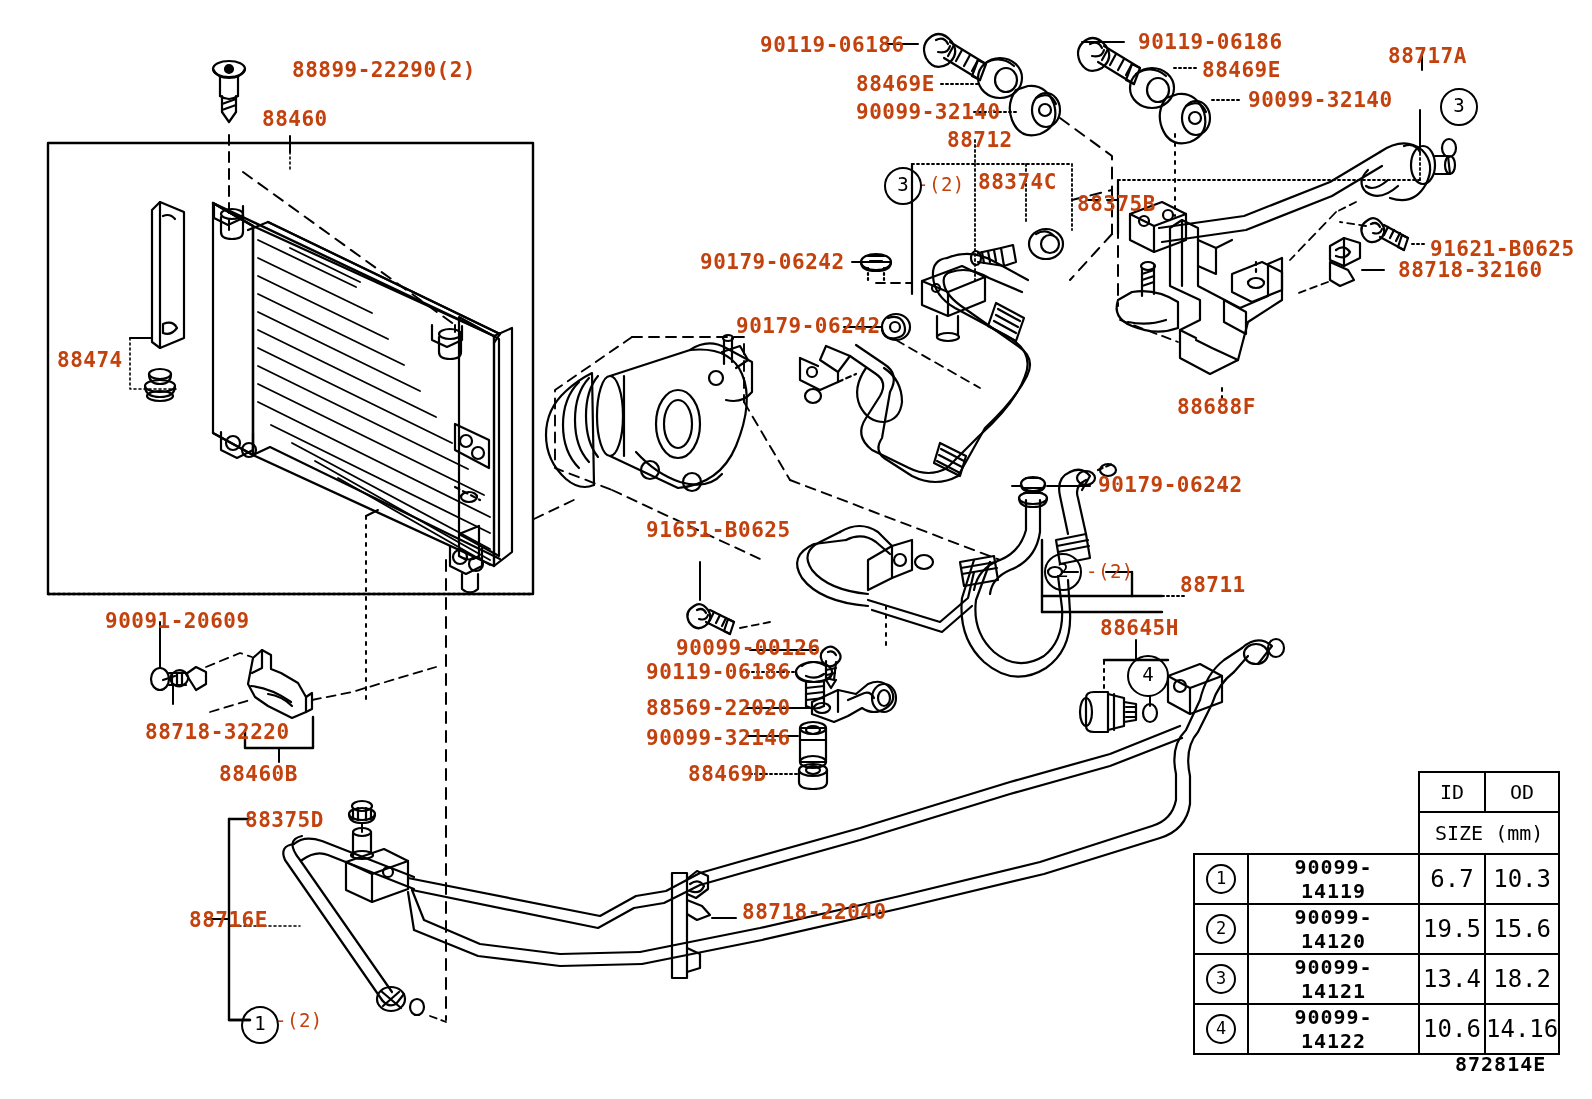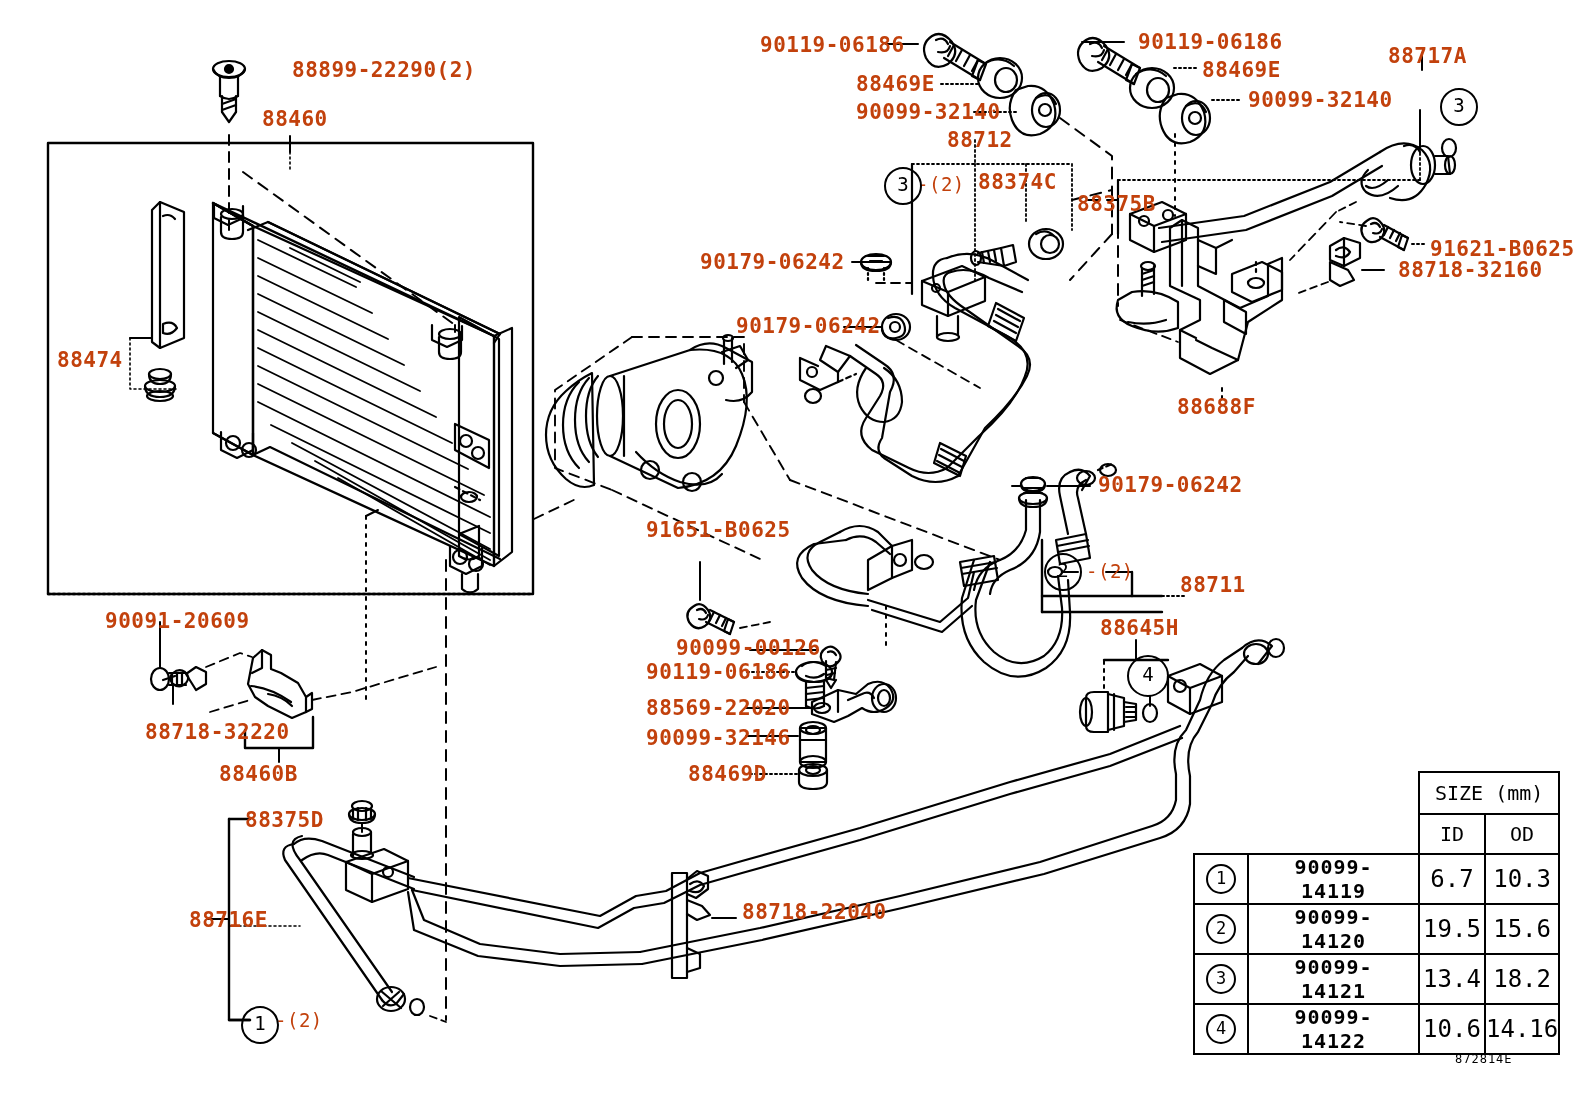--- a/index.html
+++ b/index.html
@@ -10,21 +10,21 @@
   .lbl{position:absolute;font-family:"DejaVu Sans Mono","Liberation Mono",monospace;
        font-size:21px;font-weight:700;color:#c2410c;white-space:nowrap;letter-spacing:0.5px;}
   .lbl.small{font-size:19px;font-weight:400;}
   .tbl{position:absolute;border-collapse:collapse;font-family:"DejaVu Sans Mono","Liberation Mono",monospace;}
   .tbl td,.tbl th{border:2px solid #000;text-align:center;padding:0;color:#000;}
   .pn{font-size:20px;font-weight:700;letter-spacing:1px;padding:0 14px!important;}
   .num{font-size:24px;font-weight:400;width:64px;}
   .hd{font-size:20px;font-weight:400;}
   .circ{display:inline-block;width:26px;height:26px;border:2px solid #000;border-radius:50%;
         line-height:24px;text-align:center;font-size:17px;font-weight:400;}
-  .code{position:absolute;font-size:12px;font-weight:400;letter-spacing:1px;}
+  .code{position:absolute;font-size:20px;font-weight:700;letter-spacing:1px;}
 </style>
 </head>
 <body>
 
 <div id="stage">
 
 <svg viewBox="0 0 1592 1099">
   <g fill="none" stroke="#000" stroke-width="2.2" stroke-linejoin="round" stroke-linecap="round">
 
     <g>
@@ -602,29 +602,29 @@
 <div style="position:absolute;left:1440px;top:88px;width:34px;height:34px;border:2.2px solid #000;border-radius:50%;">
   <div style="text-align:center;line-height:30px;font-size:19px;font-family:'DejaVu Sans Mono',monospace;">3</div>
 </div>
 <div style="position:absolute;left:1127px;top:655px;width:38px;height:38px;border:2.2px solid #000;border-radius:50%;">
   <div style="text-align:center;line-height:34px;font-size:19px;font-family:'DejaVu Sans Mono',monospace;">4</div>
 </div>
 
 <table class="tbl" style="left:1193px; top:771px;">
   <tbody>
         <tr>
-    <td style="border:none;width:54px;height:36px;"></td>
-    <td style="border:none;width:170px;"></td>
-    <td class="hd" colspan="2" style="height:40px;padding:0 10px;">SIZE (mm)</td>
-  </tr>
-  <tr>
     <td style="border:none;"></td>
     <td style="border:none;"></td>
     <td class="hd num" style="height:38px;">ID</td>
     <td class="hd num">OD</td>
+  </tr>
+  <tr>
+    <td style="border:none;width:54px;height:36px;"></td>
+    <td style="border:none;width:170px;"></td>
+    <td class="hd" colspan="2" style="height:40px;padding:0 10px;">SIZE (mm)</td>
   </tr>
   <tr>
     <td style="height:46px;">
       <span class="circ">1</span>
     </td>
     <td class="pn">90099-14119</td>
     <td class="num">6.7</td>
     <td class="num">10.3</td>
   </tr>
   <tr>

